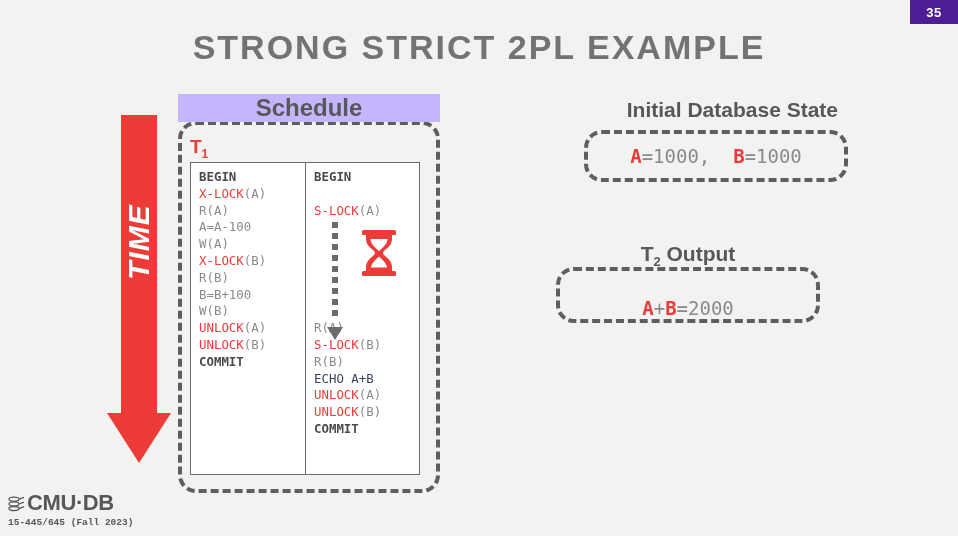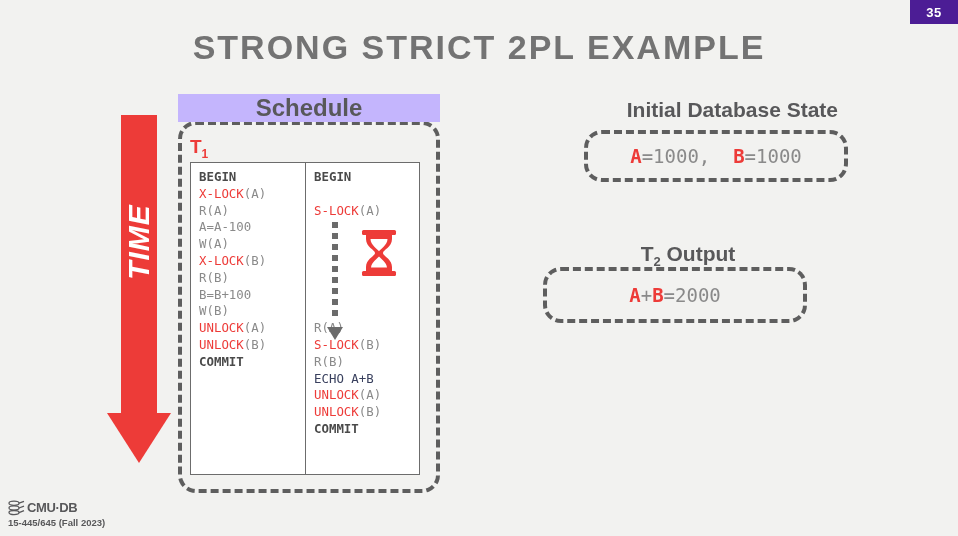--- a/index.html
+++ b/index.html
@@ -241,26 +241,26 @@
     top: 234px;
     width: 300px;
     text-align: center;
     font-size: 21px;
     font-weight: 700;
     color: #58585a;
     margin-top: 8px;
   }
   #t2-output-caption sub { font-size: 13px; }
   #t2-output-box {
-    left: 543px;
+    left: 556px;
     top: 267px;
     width: 264px;
     height: 56px;
     display: flex;
-    align-items: center;
+    align-items: flex-end;
     justify-content: center;
   }
   .mono-val {
     font-family: "DejaVu Sans Mono", monospace;
     font-size: 19px;
     color: #8a8a8a;
     white-space: pre;
   }
   .mono-val .var {
     color: #ed3b38;
@@ -279,27 +279,27 @@
     align-items: center;
     gap: 2px;
   }
   #footer .logo-mark {
     width: 17px;
     height: 17px;
     flex: 0 0 auto;
   }
   #footer .logo-text {
     font-family: "Liberation Sans", sans-serif;
-    font-size: 13px;
+    font-size: 22px;
     font-weight: 700;
     color: #58585a;
     letter-spacing: -0.4px;
   }
   #footer .course-line {
-    font-family: Liberation Sans, sans-serif;
+    font-family: Liberation Mono, monospace;
     font-size: 9.5px;
     font-weight: 700;
     color: #58585a;
     margin-top: 1px;
   }
 </style>
 </head>
 <body>
 
 <div id="page-badge">35</div>

